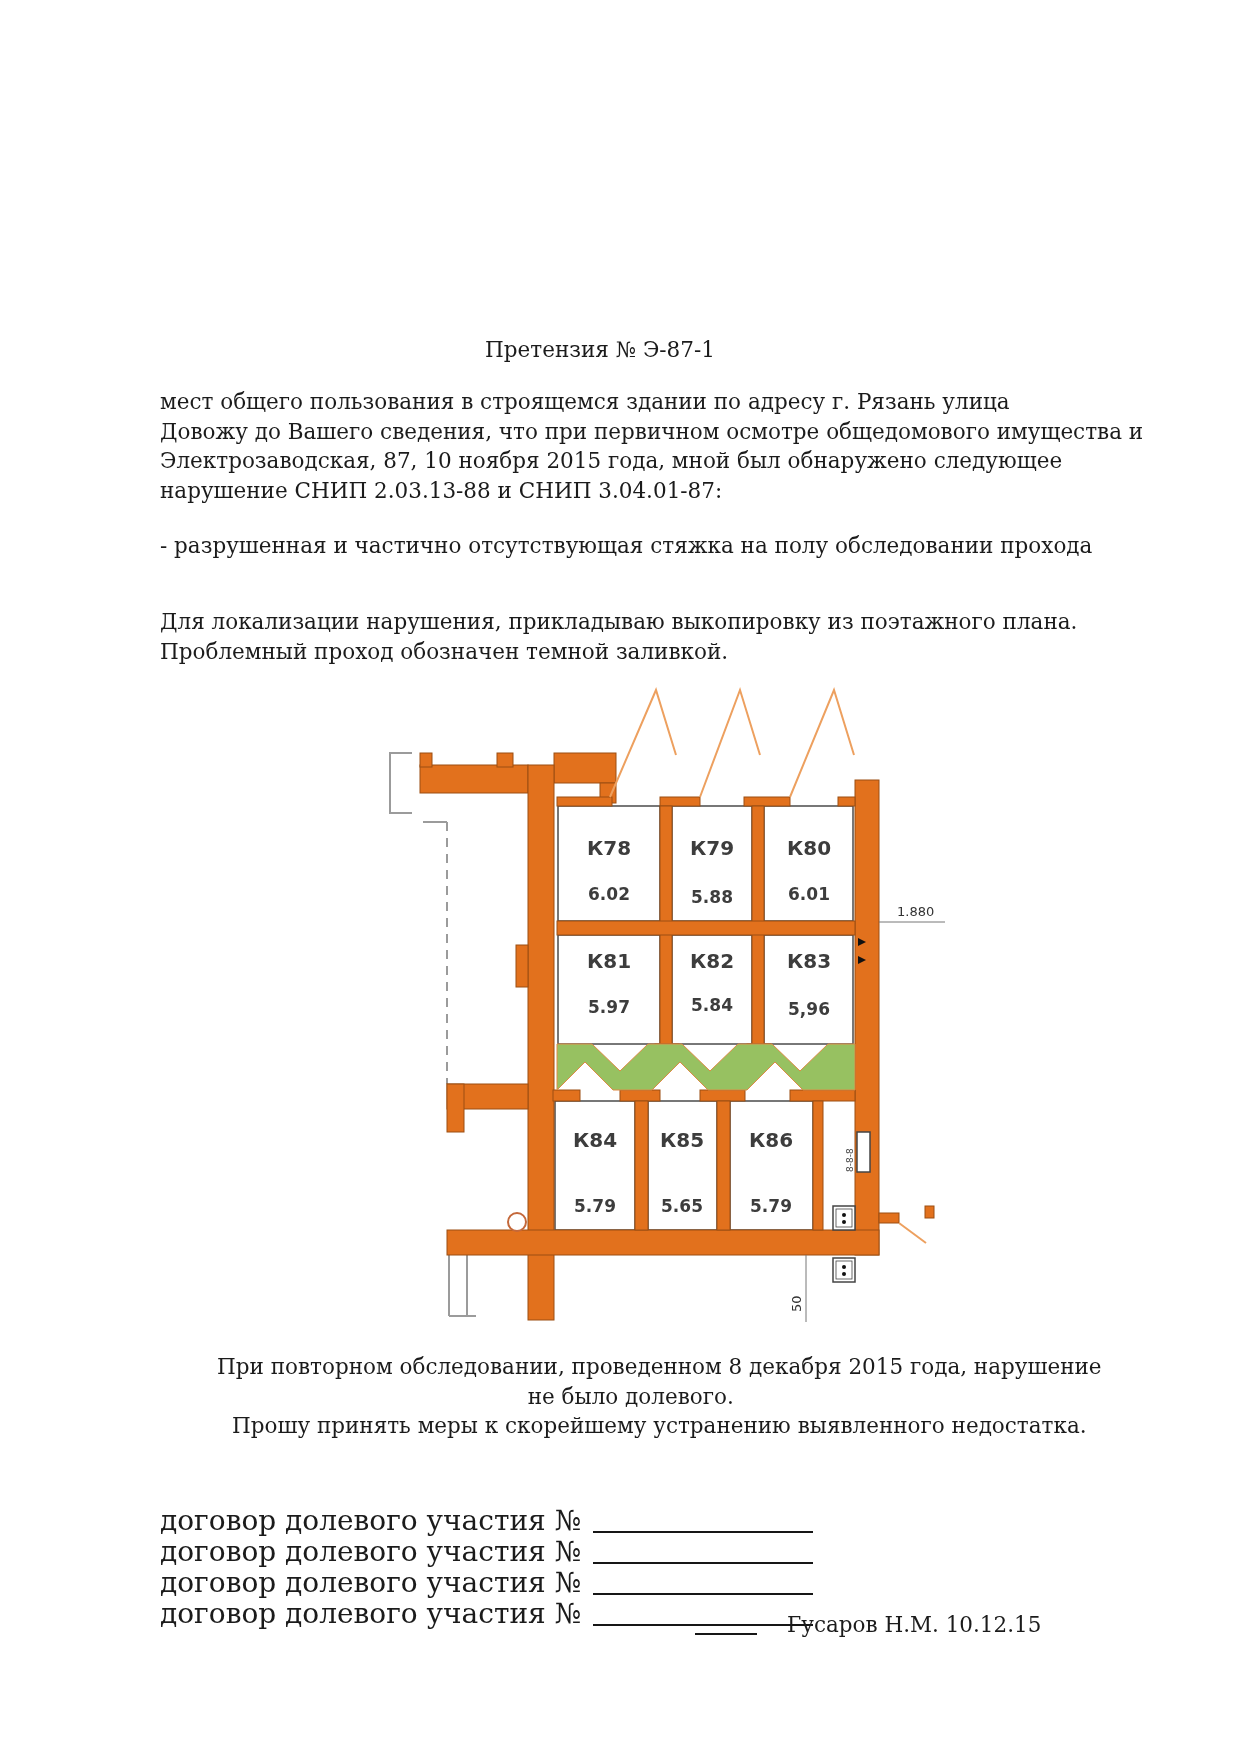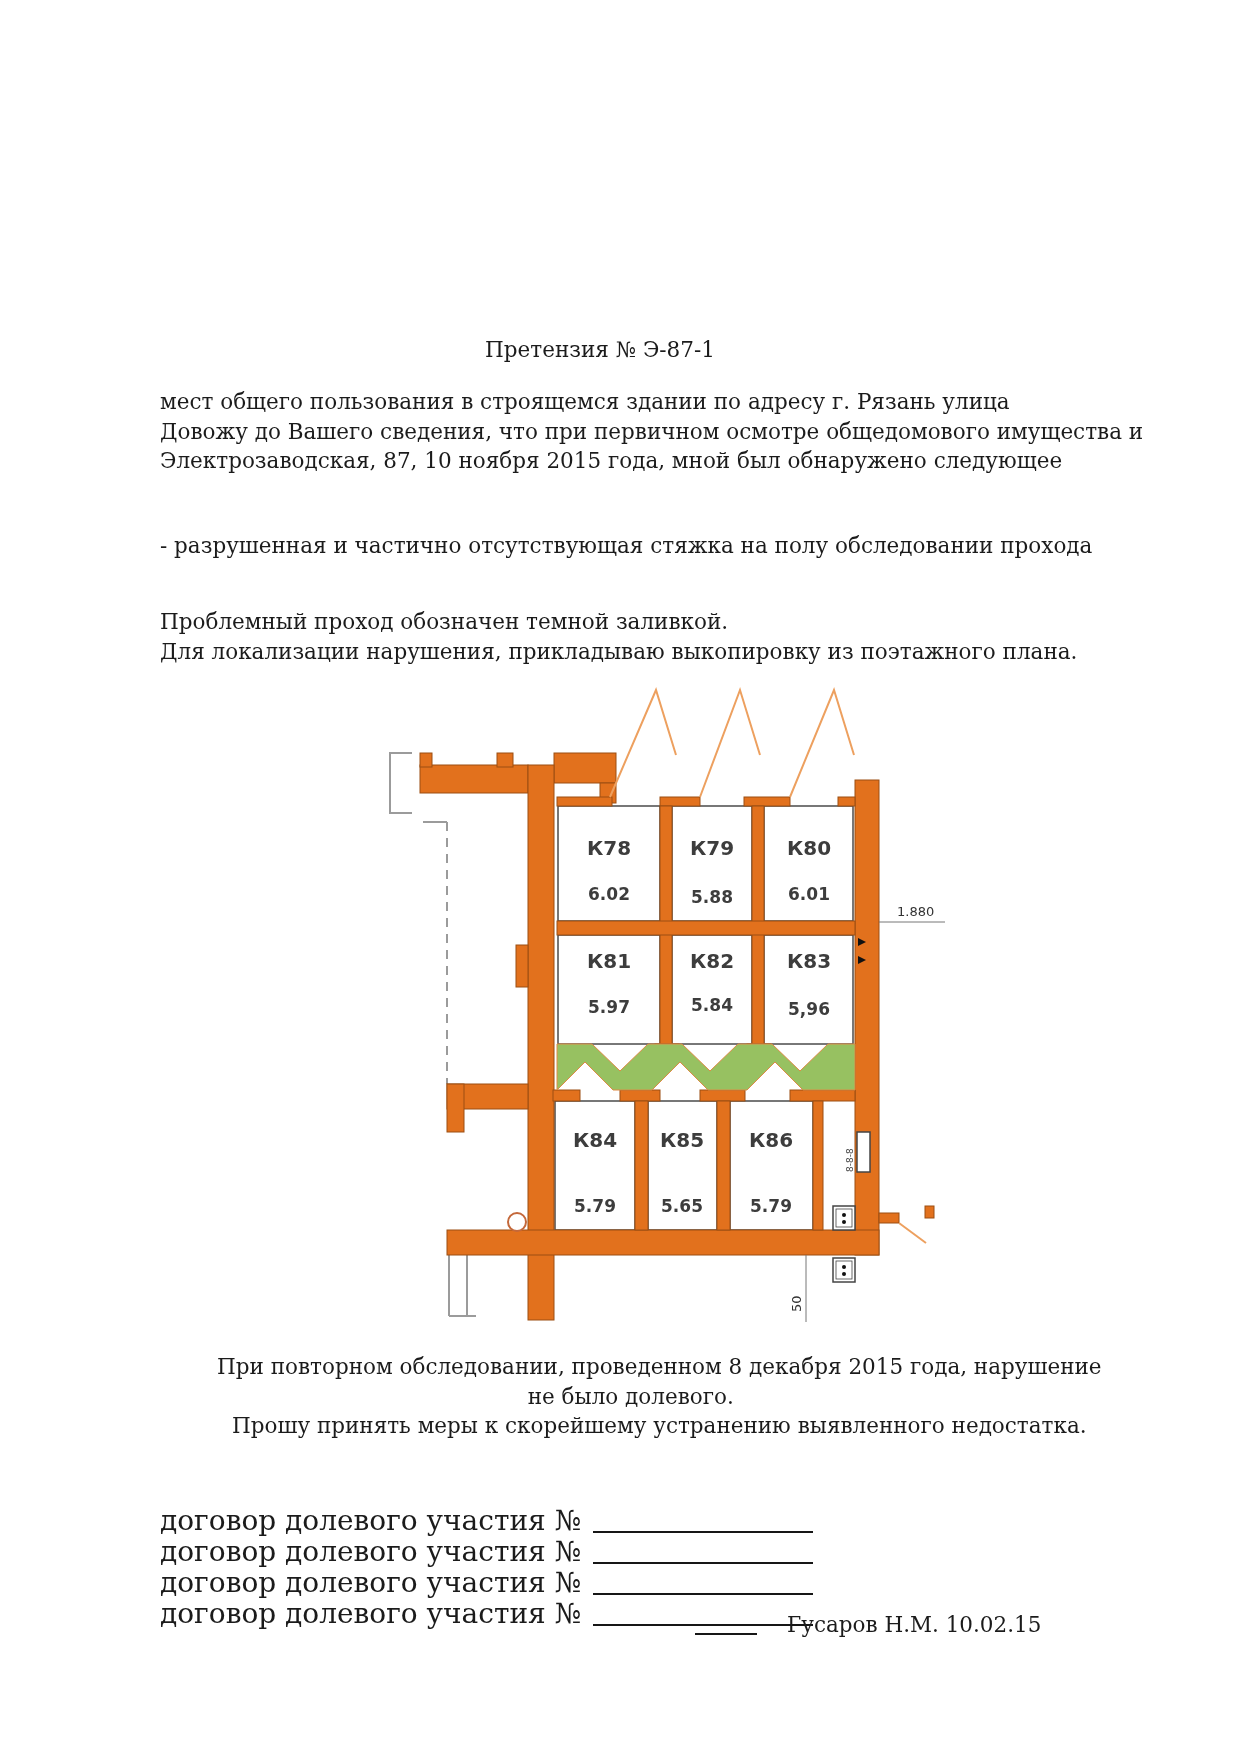--- a/index.html
+++ b/index.html
@@ -41,29 +41,30 @@
 <body>
 
 <div class="page">
 
   <div class="abs title tline" style="top:335px;">Претензия № Э-87-1</div>
 
   <div class="abs" style="left:160px; top:387px;">
     <div class="tline">мест общего пользования в строящемся здании по адресу г. Рязань улица</div>
     <div class="tline">Довожу до Вашего сведения, что при первичном осмотре общедомового имущества и</div>
     <div class="tline">Электрозаводская, 87, 10 ноября 2015 года, мной был обнаружено следующее</div>
+    <div class="tline">нарушение СНИП 2.03.13-88 и СНИП 3.04.01-87:</div>
   </div>
 
   <div class="abs" style="left:160px; top:531px;">
     <div class="tline">- разрушенная и частично отсутствующая стяжка на полу обследовании прохода</div>
   </div>
 
   <div class="abs" style="left:160px; top:607px;">
+    <div class="tline">Для локализации нарушения, прикладываю выкопировку из поэтажного плана.</div>
     <div class="tline">Проблемный проход обозначен темной заливкой.</div>
-    <div class="tline">Для локализации нарушения, прикладываю выкопировку из поэтажного плана.</div>
   </div>
 
   <svg class="abs" style="left:345px; top:675px;" width="600" height="660" viewBox="345 675 600 660">
 
     <g>
       <path class="grayline" d="M412 753 H390 V813 H412"></path>
       <path class="grayline" d="M423 822 H447"></path>
       <line class="grayline dashed" x1="447" y1="822" x2="447" y2="1084"></line>
       <line class="grayline" x1="449" y1="1255" x2="449" y2="1316"></line>
       <line class="grayline" x1="467" y1="1255" x2="467" y2="1316"></line>
@@ -190,16 +191,16 @@
     <span>договор долевого участия №</span><span class="blank"></span>
   </div>
   <div class="abs contract-row" style="top:1562px;">
     <span>договор долевого участия №</span><span class="blank"></span>
   </div>
   <div class="abs contract-row" style="top:1593px;">
     <span>договор долевого участия №</span><span class="blank"></span>
   </div>
 
   <div class="abs" style="left:695px; top:1612px; white-space:nowrap;">
-    <span class="sig-blank"></span><span class="sig-name">Гусаров Н.М. 10.02.15</span>
+    <span class="sig-blank"></span><span class="sig-name">Гусаров Н.М. 10.12.15</span>
   </div>
 
 </div>
 
 </body></html>

